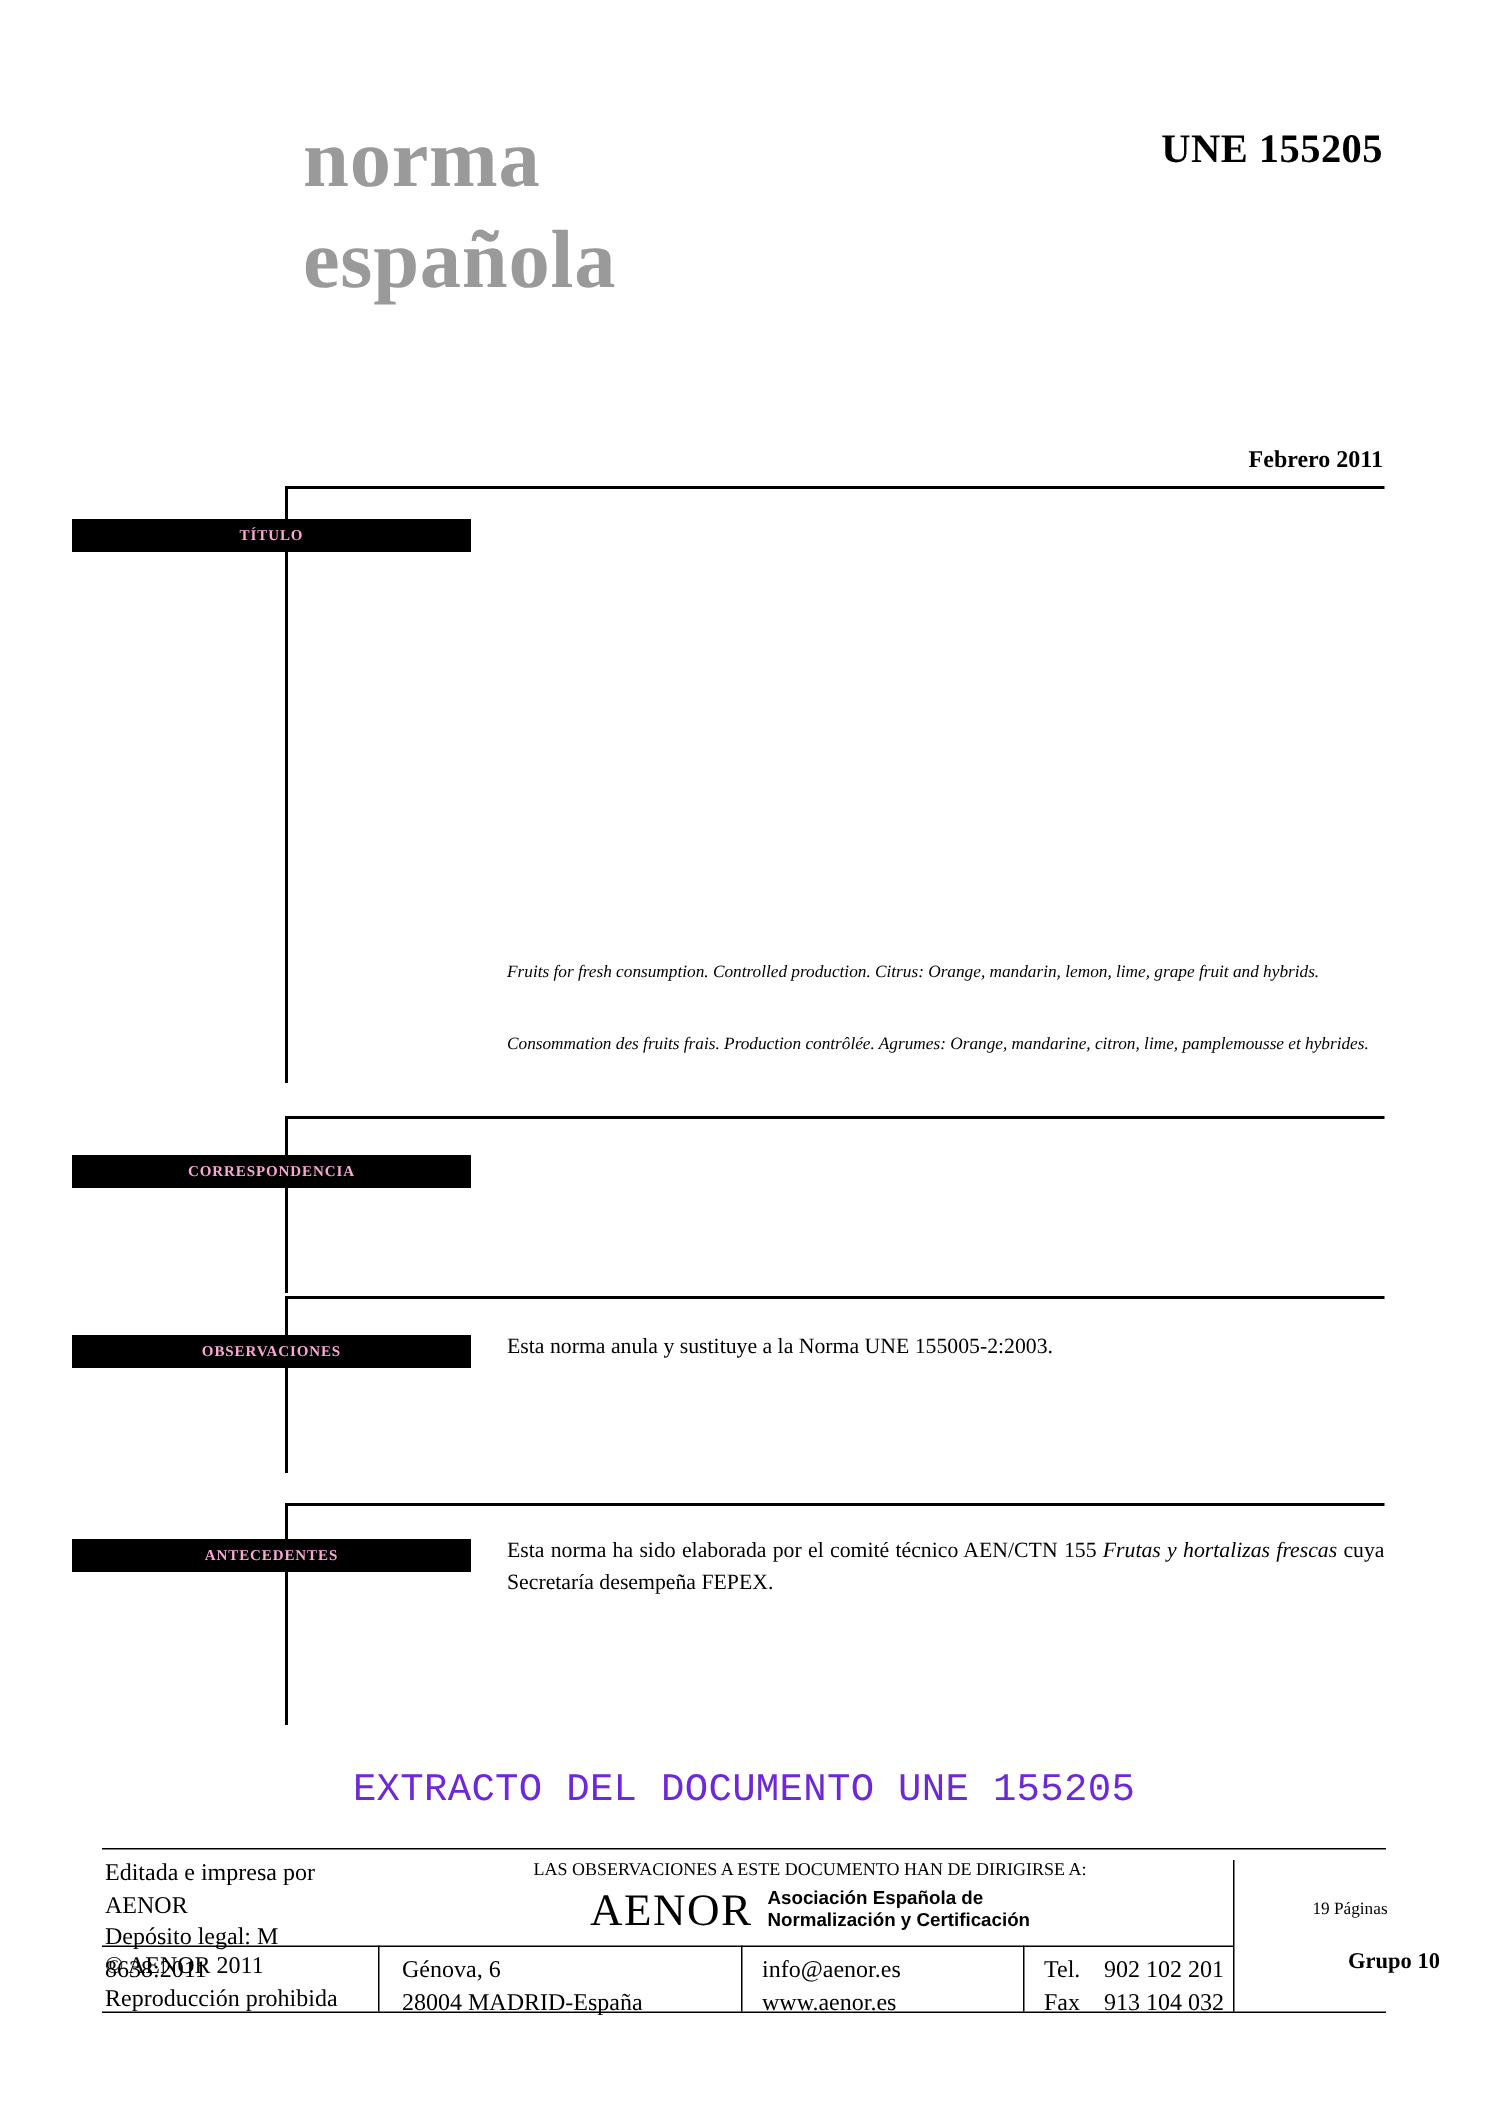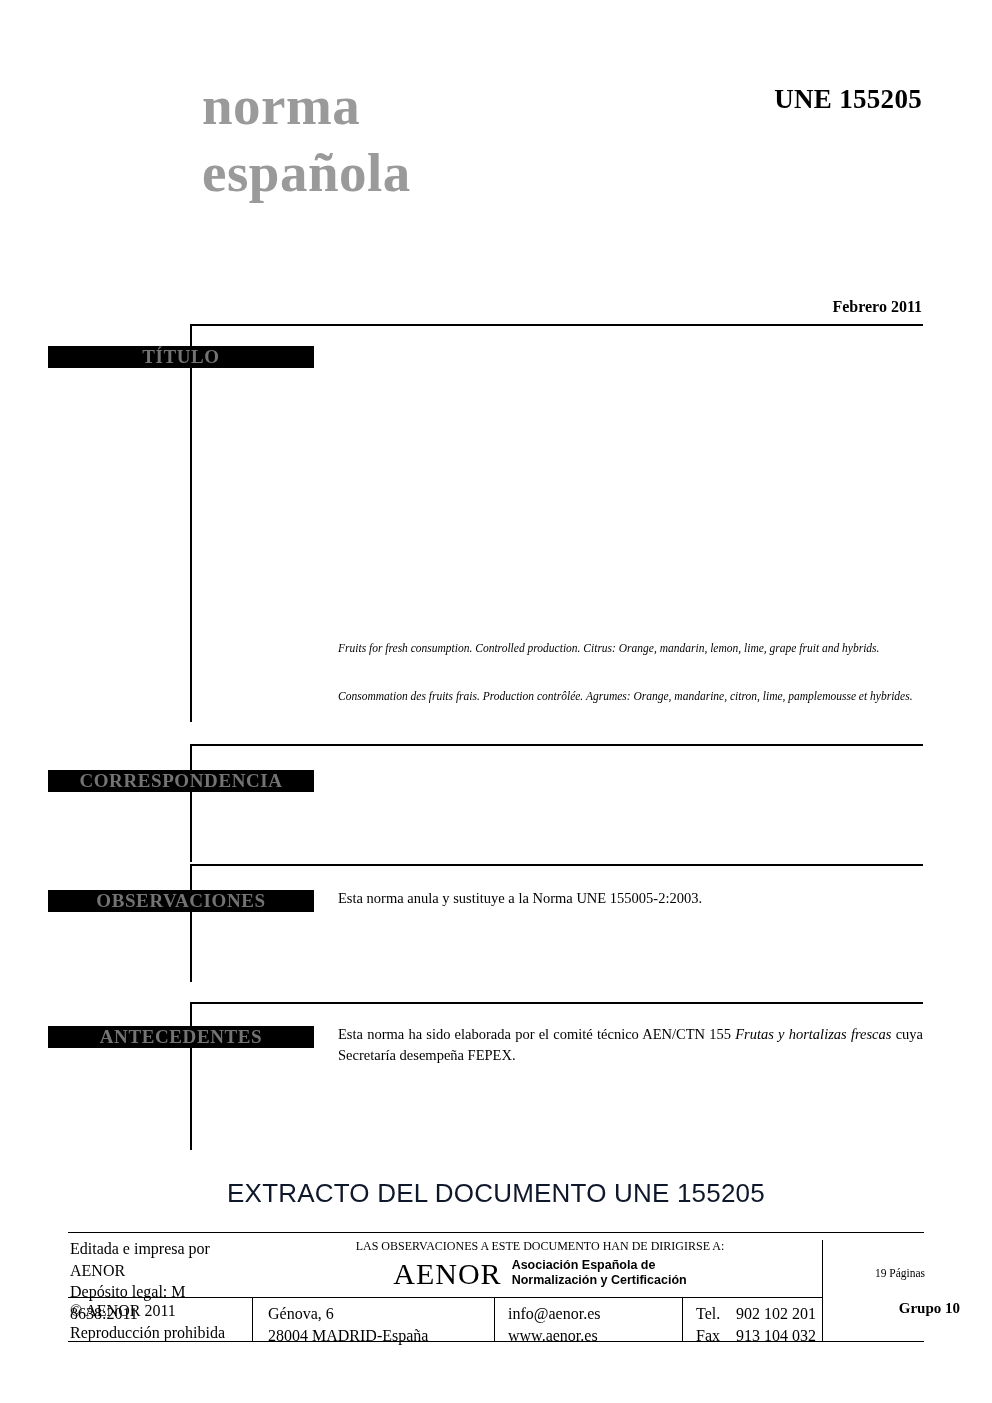--- a/index.html
+++ b/index.html
@@ -67,22 +67,22 @@
     position: absolute;
     width: 2px;
     background: #000;
   }
 
   
   .tag {
     position: absolute;
     height: 22px;
     background: #000000;
-    color: #737373;
-    font-size: 19px;
+    color: #f9a8d4;
+    font-size: 10px;
     font-weight: 700;
     letter-spacing: 0.6px;
     display: flex;
     align-items: center;
     justify-content: center;
     left: 48px;
     width: 266px;
   }
 
   
@@ -127,22 +127,22 @@
   }
   .body-text i { font-style: italic; }
 
   
   .extract {
     position: absolute;
     left: 0;
     top: 1178px;
     width: 992px;
     text-align: center;
-    color: #0f172a;
-    font-family: Liberation Sans, sans-serif;
+    color: #6d28d9;
+    font-family: Liberation Mono, monospace;
     font-size: 26px;
     letter-spacing: 0.2px;
   }
   .footer-top-rule {
     position: absolute;
     left: 68px;
     top: 1232px;
     width: 856px;
     height: 1px;
     background: #000;

